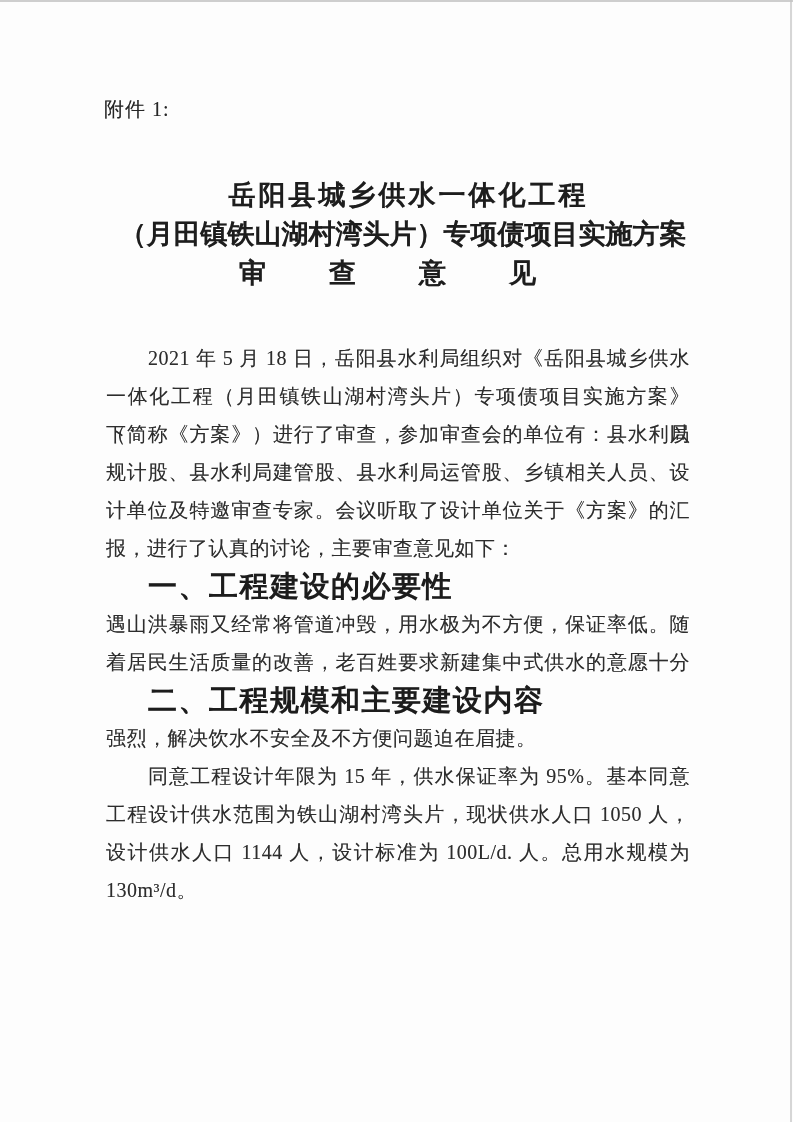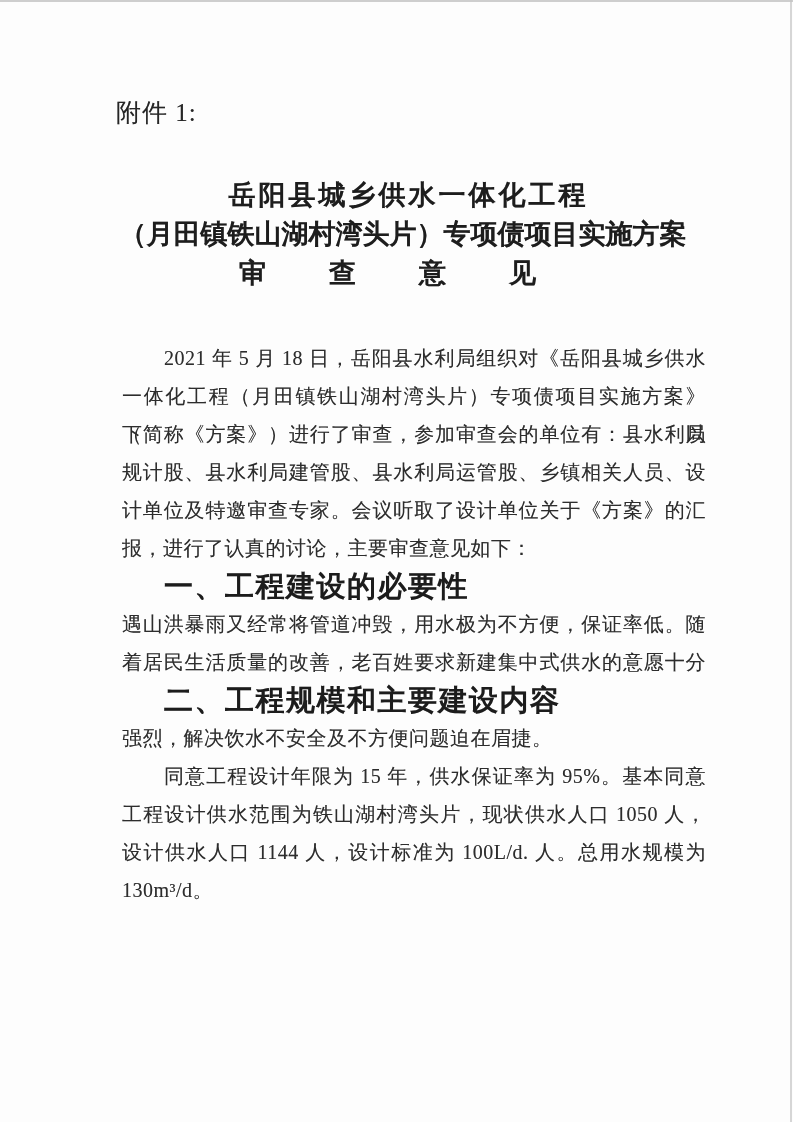--- a/index.html
+++ b/index.html
@@ -26,22 +26,22 @@
   .edge-right {
     position: absolute;
     top: 0; right: 1px;
     width: 2px; height: 100%;
     background: #c4c4c4;
     opacity: 0.7;
   }
   .attachment {
     position: absolute;
     top: 96px;
-    left: 116px;
-    font-size: 25px;
+    left: 104px;
+    font-size: 20px;
     color: #262626;
     letter-spacing: 1px;
     text-shadow: 0 0 0.5px rgba(70,70,70,0.45);
   }
   .title {
     position: absolute;
     top: 176px;
     left: 0;
     width: 100%;
     margin: 0;
@@ -58,21 +58,20 @@
   .body {
     position: absolute;
     top: 339px;
     left: 106px;
     width: 584px;
     font-size: 20px;
     line-height: 38px;
     color: #2d2d2d;
     letter-spacing: 0.5px;
     text-shadow: 0 0 0.5px rgba(70,70,70,0.45);
-    margin-left: 16px;
   }
   .line { height: 38px; }
   .indent { text-indent: 42px; }
   .just {
     text-align: justify;
     text-align-last: justify;
   }
   .heading {
     font-weight: bold;
     font-family: "Liberation Sans", "DejaVu Sans", sans-serif;

